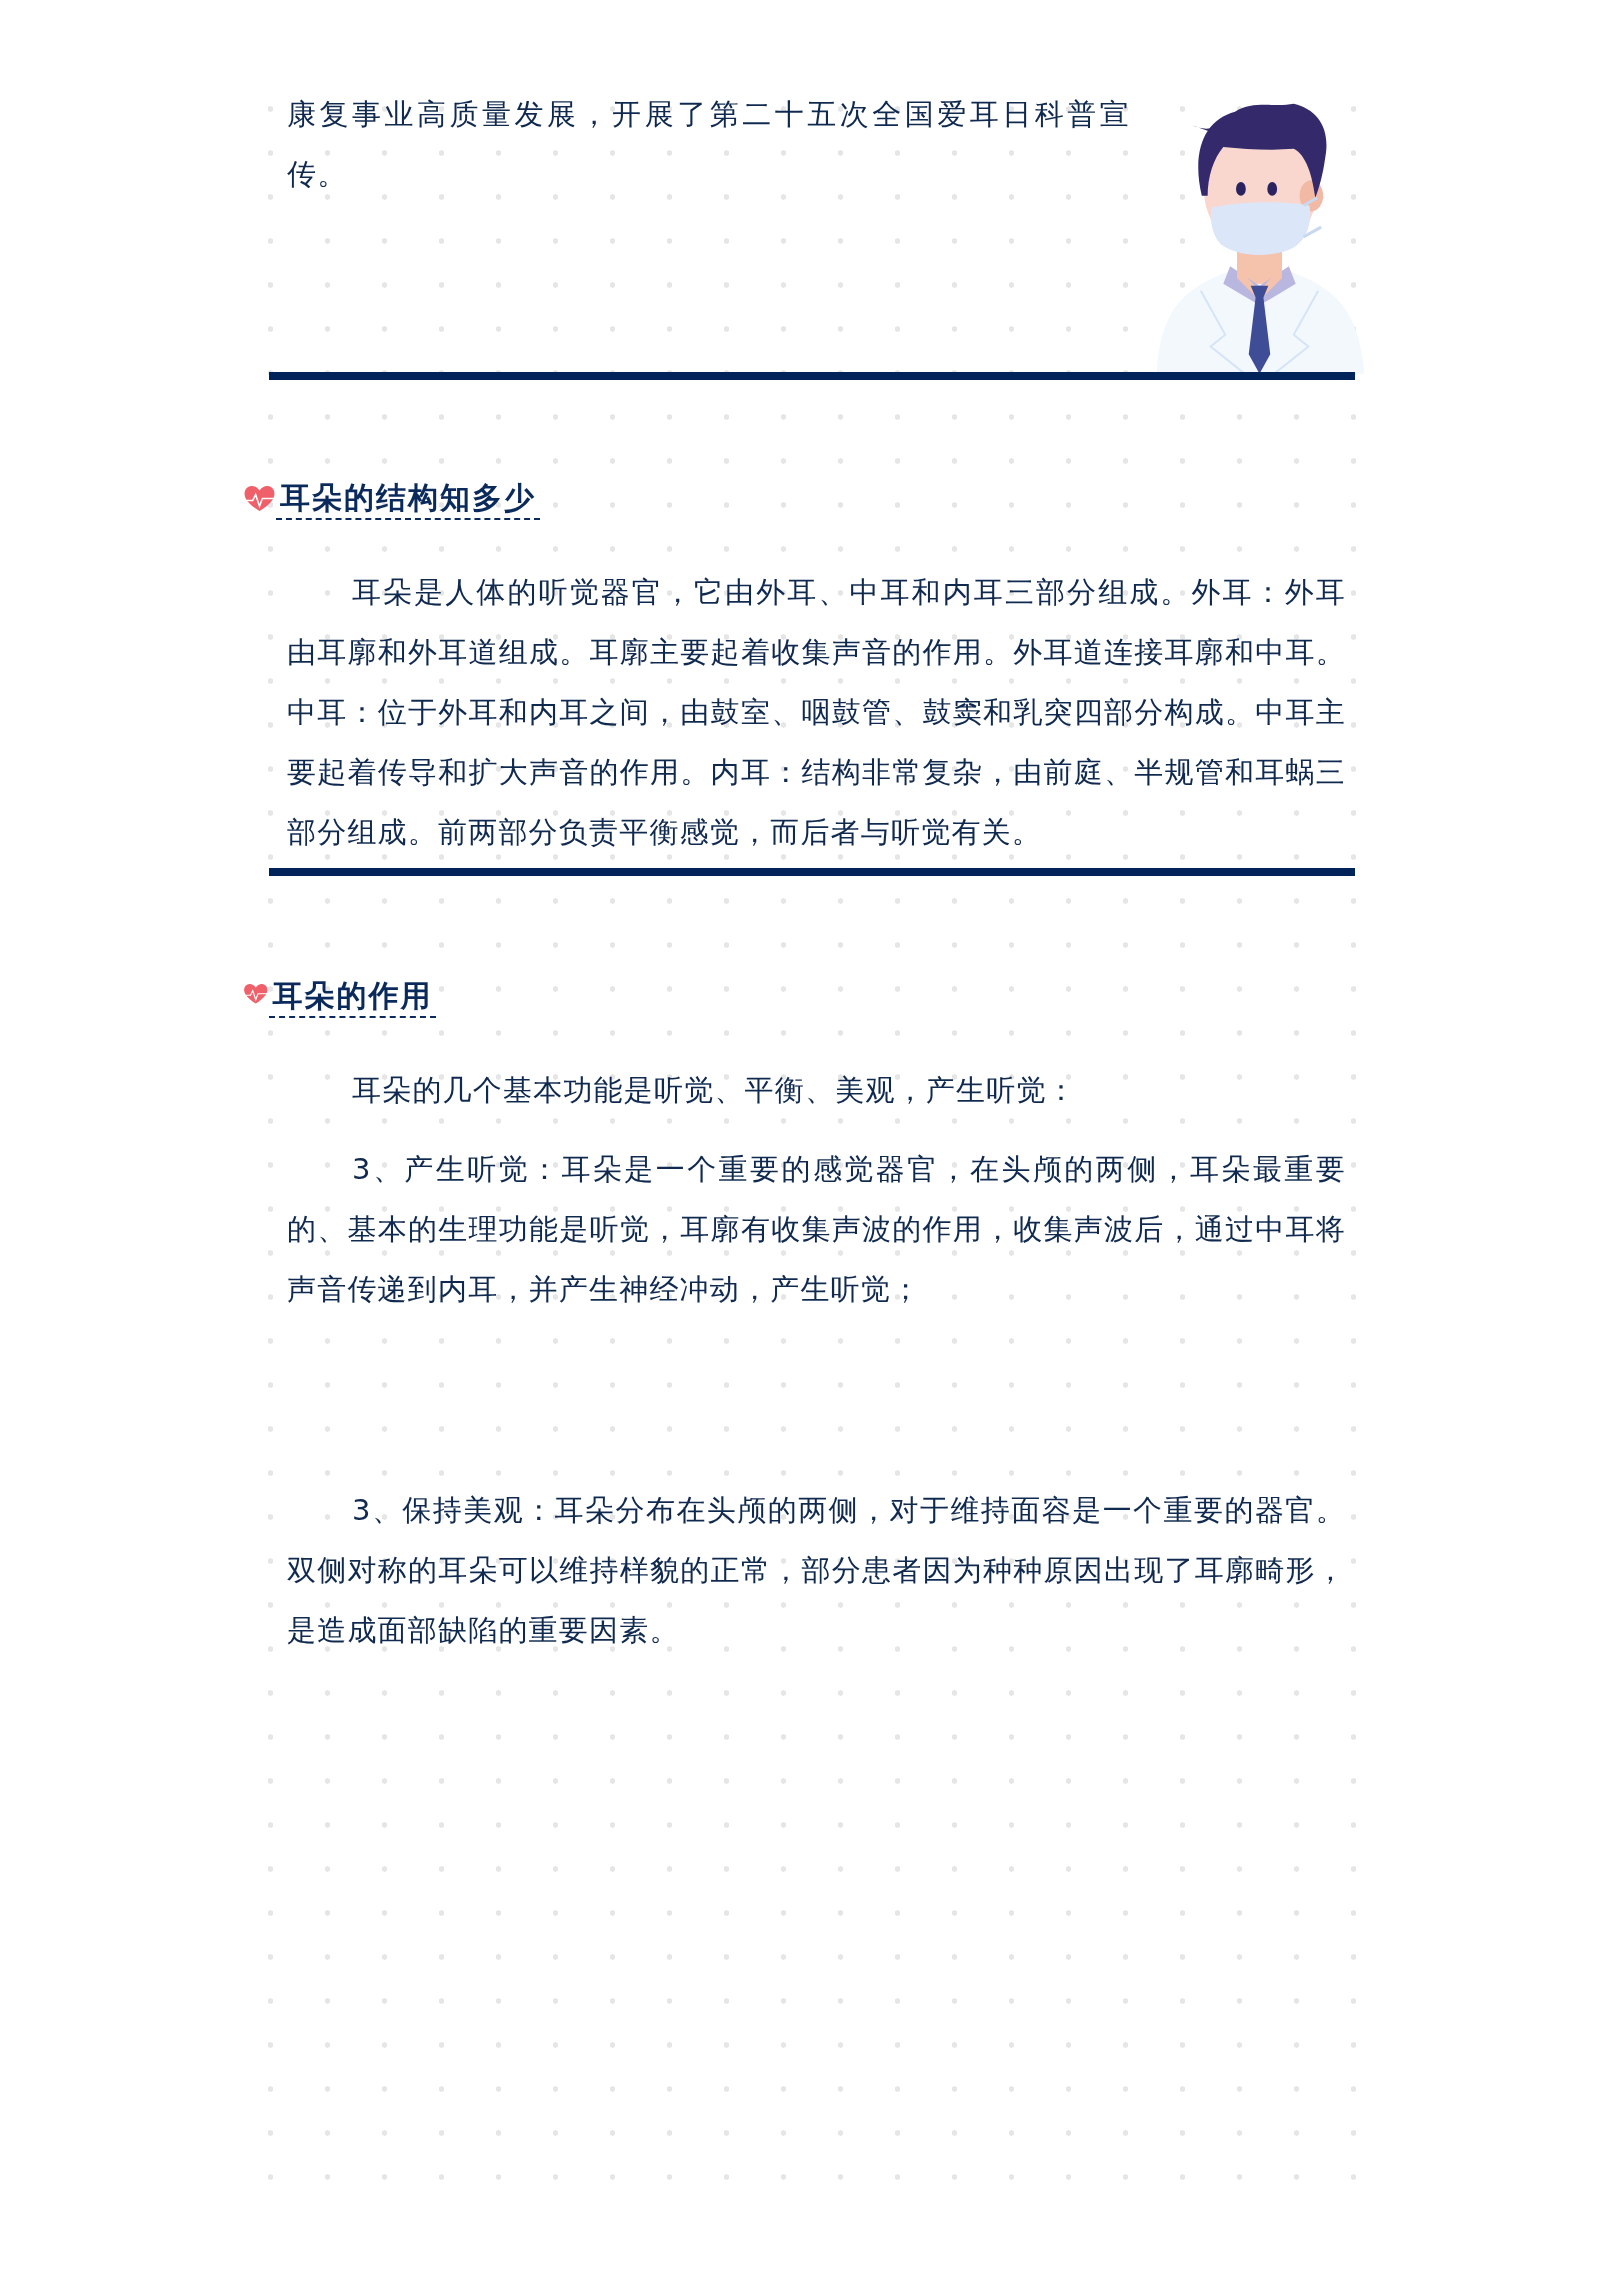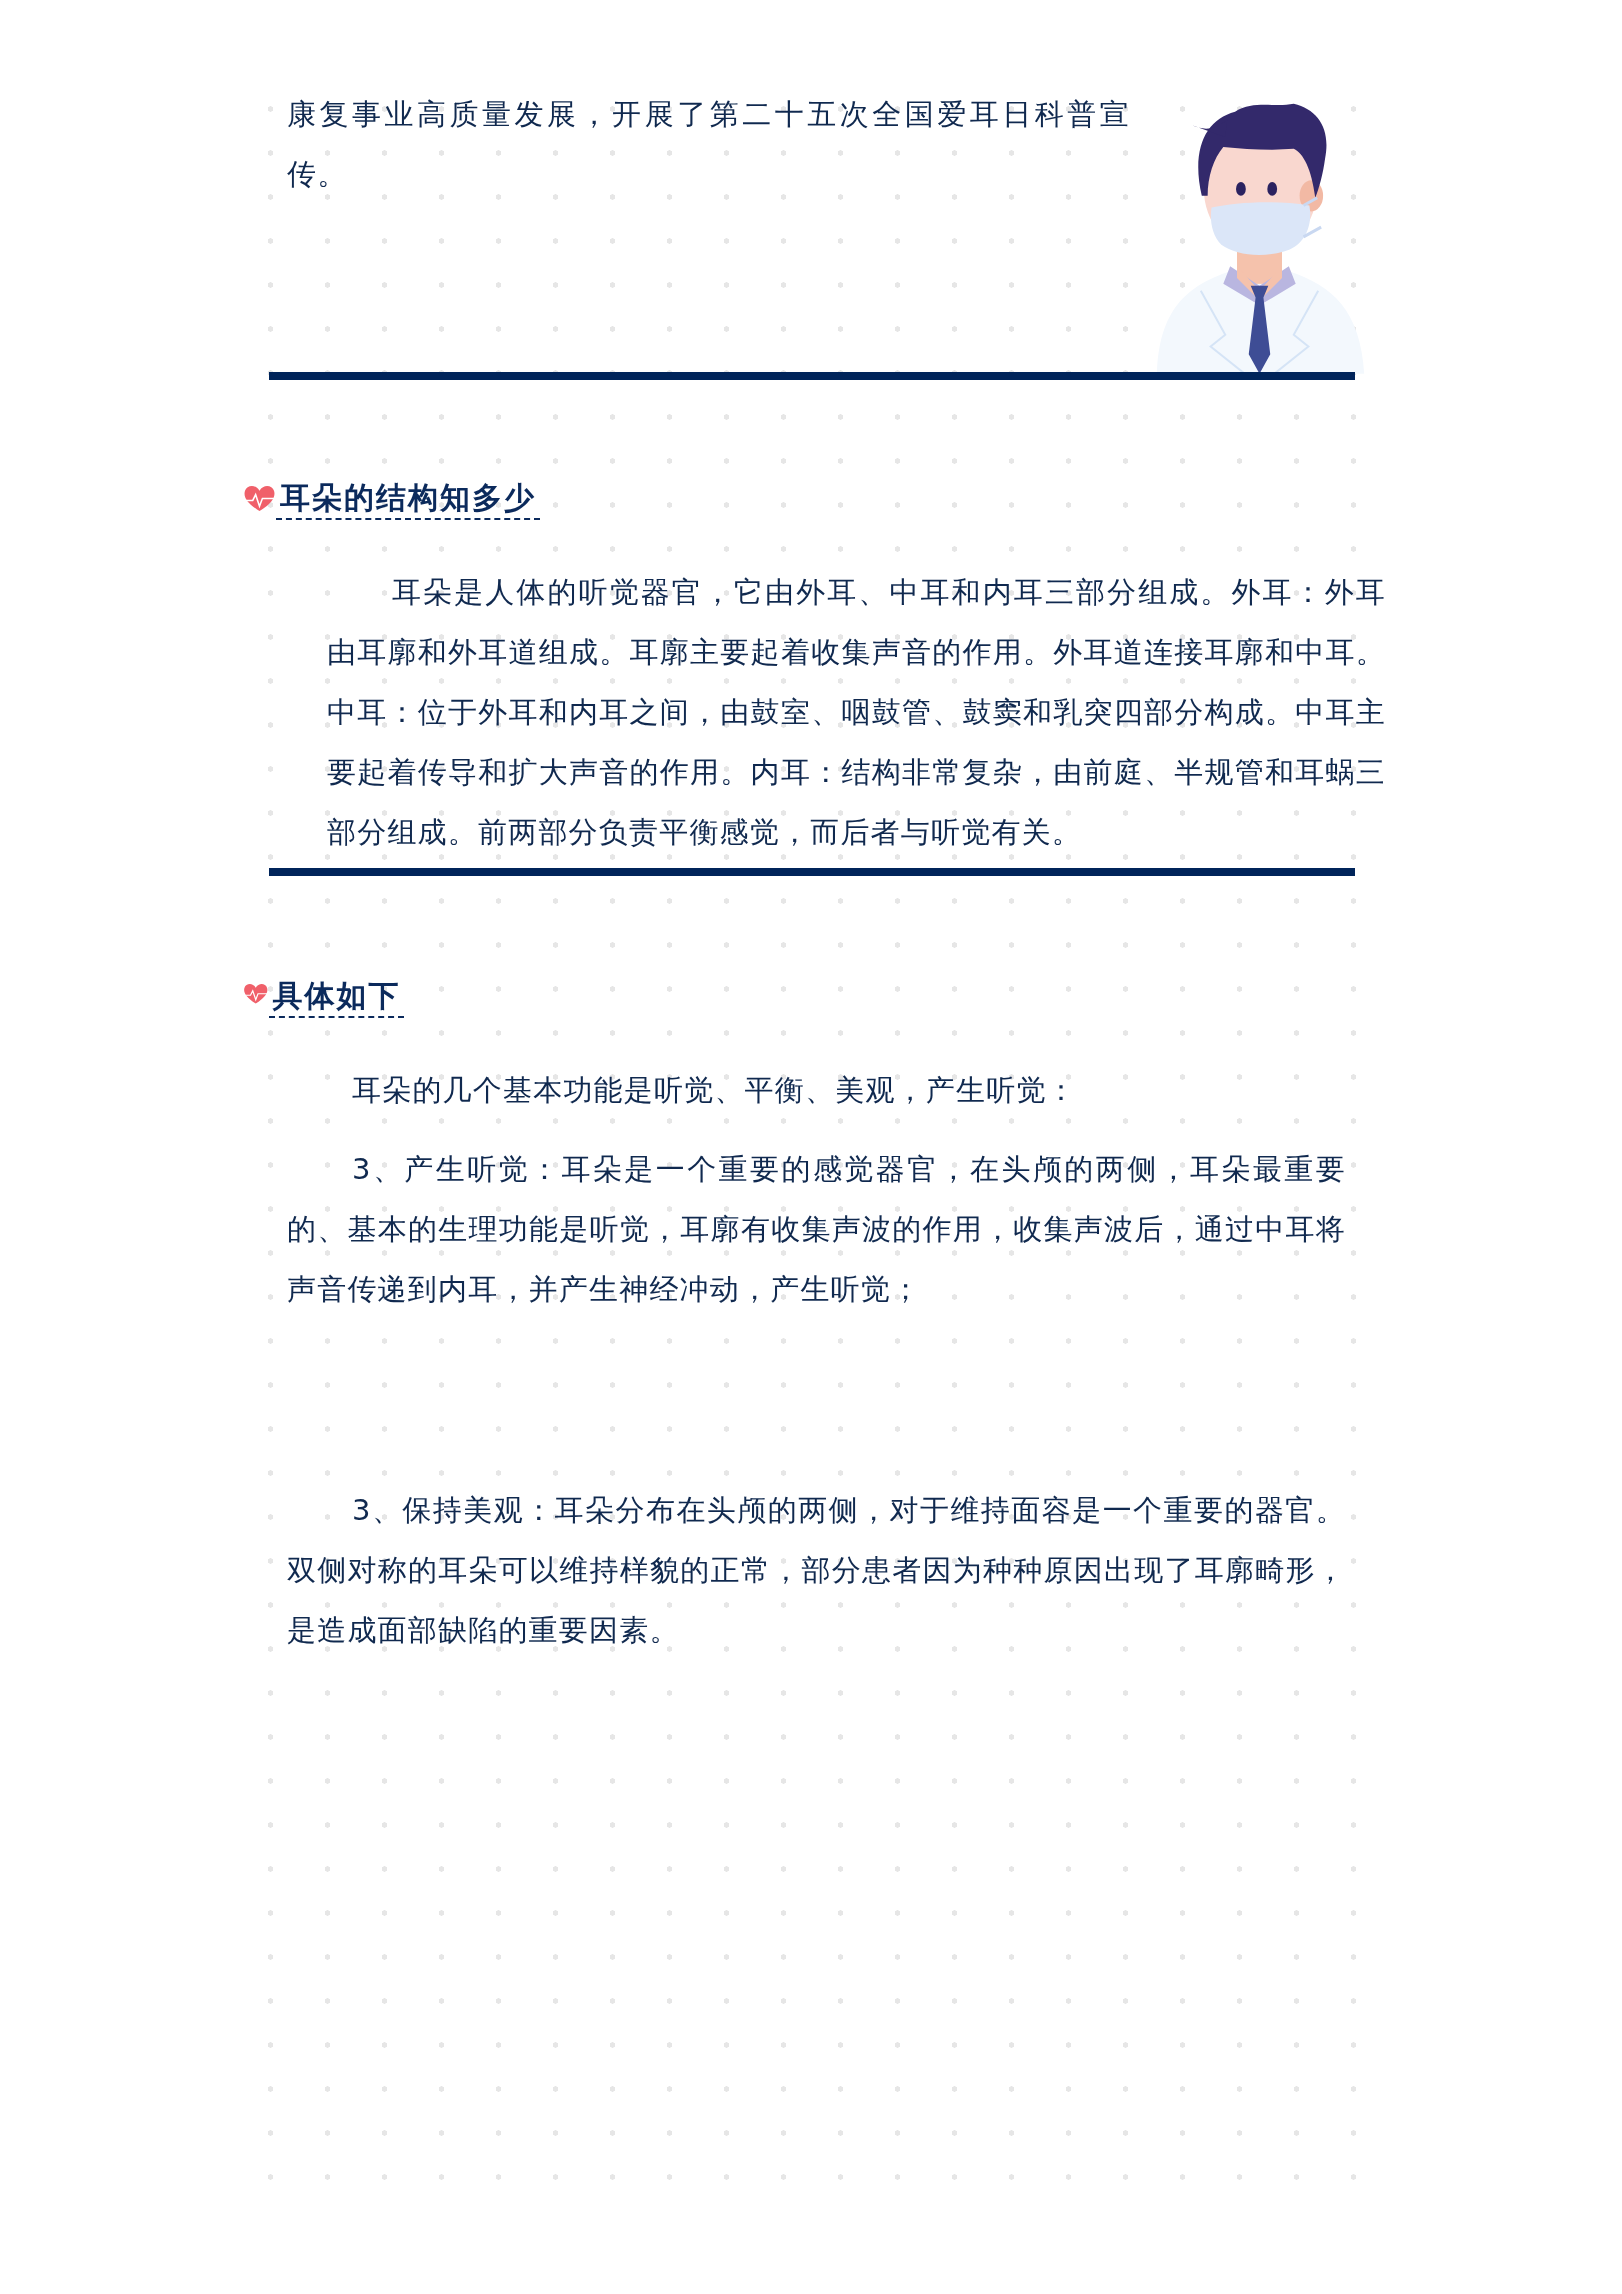--- a/index.html
+++ b/index.html
@@ -71,30 +71,30 @@
   <div class="divider" style="top: 372px;"></div>
 
   <div class="section-title" style="left: 243px; top: 480px;">
     <svg class="heart" viewBox="0 0 34 30">
       <path d="M17 28 C 4 20, 0 13, 2 7 C 4 1, 13 0, 17 7 C 21 0, 30 1, 32 7 C 34 13, 30 20, 17 28 Z" fill="#f0606a"></path>
       <path d="M0 17 L 10 17 L 13 11 L 17 23 L 20 15 L 34 15" fill="none" stroke="#ffffff" stroke-width="1.6"></path>
     </svg>
     <span class="t">耳朵的结构知多少</span>
   </div>
 
-  <p class="para indent" style="top: 562px; margin-left: 40px;">耳朵是人体的听觉器官，它由外耳、中耳和内耳三部分组成。外耳：外耳由耳廓和外耳道组成。耳廓主要起着收集声音的作用。外耳道连接耳廓和中耳。中耳：位于外耳和内耳之间，由鼓室、咽鼓管、鼓窦和乳突四部分构成。中耳主要起着传导和扩大声音的作用。内耳：结构非常复杂，由前庭、半规管和耳蜗三部分组成。前两部分负责平衡感觉，而后者与听觉有关。</p>
+  <p class="para indent" style="top: 562px;">耳朵是人体的听觉器官，它由外耳、中耳和内耳三部分组成。外耳：外耳由耳廓和外耳道组成。耳廓主要起着收集声音的作用。外耳道连接耳廓和中耳。中耳：位于外耳和内耳之间，由鼓室、咽鼓管、鼓窦和乳突四部分构成。中耳主要起着传导和扩大声音的作用。内耳：结构非常复杂，由前庭、半规管和耳蜗三部分组成。前两部分负责平衡感觉，而后者与听觉有关。</p>
 
   <div class="divider" style="top: 868px;"></div>
 
   <div class="section-title" style="left: 243px; top: 978px;">
     <svg class="heart" viewBox="0 0 34 30" style="width:25.5px;height:23.5px;">
       <path d="M17 28 C 4 20, 0 13, 2 7 C 4 1, 13 0, 17 7 C 21 0, 30 1, 32 7 C 34 13, 30 20, 17 28 Z" fill="#f0606a"></path>
       <path d="M0 17 L 10 17 L 13 11 L 17 23 L 20 15 L 34 15" fill="none" stroke="#ffffff" stroke-width="1.6"></path>
     </svg>
-    <span class="t">具体如下</span>
+    <span class="t">耳朵的作用</span>
   </div>
 
   <p class="para indent" style="top: 1060px;">耳朵的几个基本功能是听觉、平衡、美观，产生听觉：</p>
   <p class="para indent" style="top: 1139px;">3、产生听觉：耳朵是一个重要的感觉器官，在头颅的两侧，耳朵最重要的、基本的生理功能是听觉，耳廓有收集声波的作用，收集声波后，通过中耳将声音传递到内耳，并产生神经冲动，产生听觉；</p>
   <p class="para indent" style="top: 1480px;">3、保持美观：耳朵分布在头颅的两侧，对于维持面容是一个重要的器官。双侧对称的耳朵可以维持样貌的正常，部分患者因为种种原因出现了耳廓畸形，是造成面部缺陷的重要因素。</p>
 
 </div>
 
 
 </body></html>

